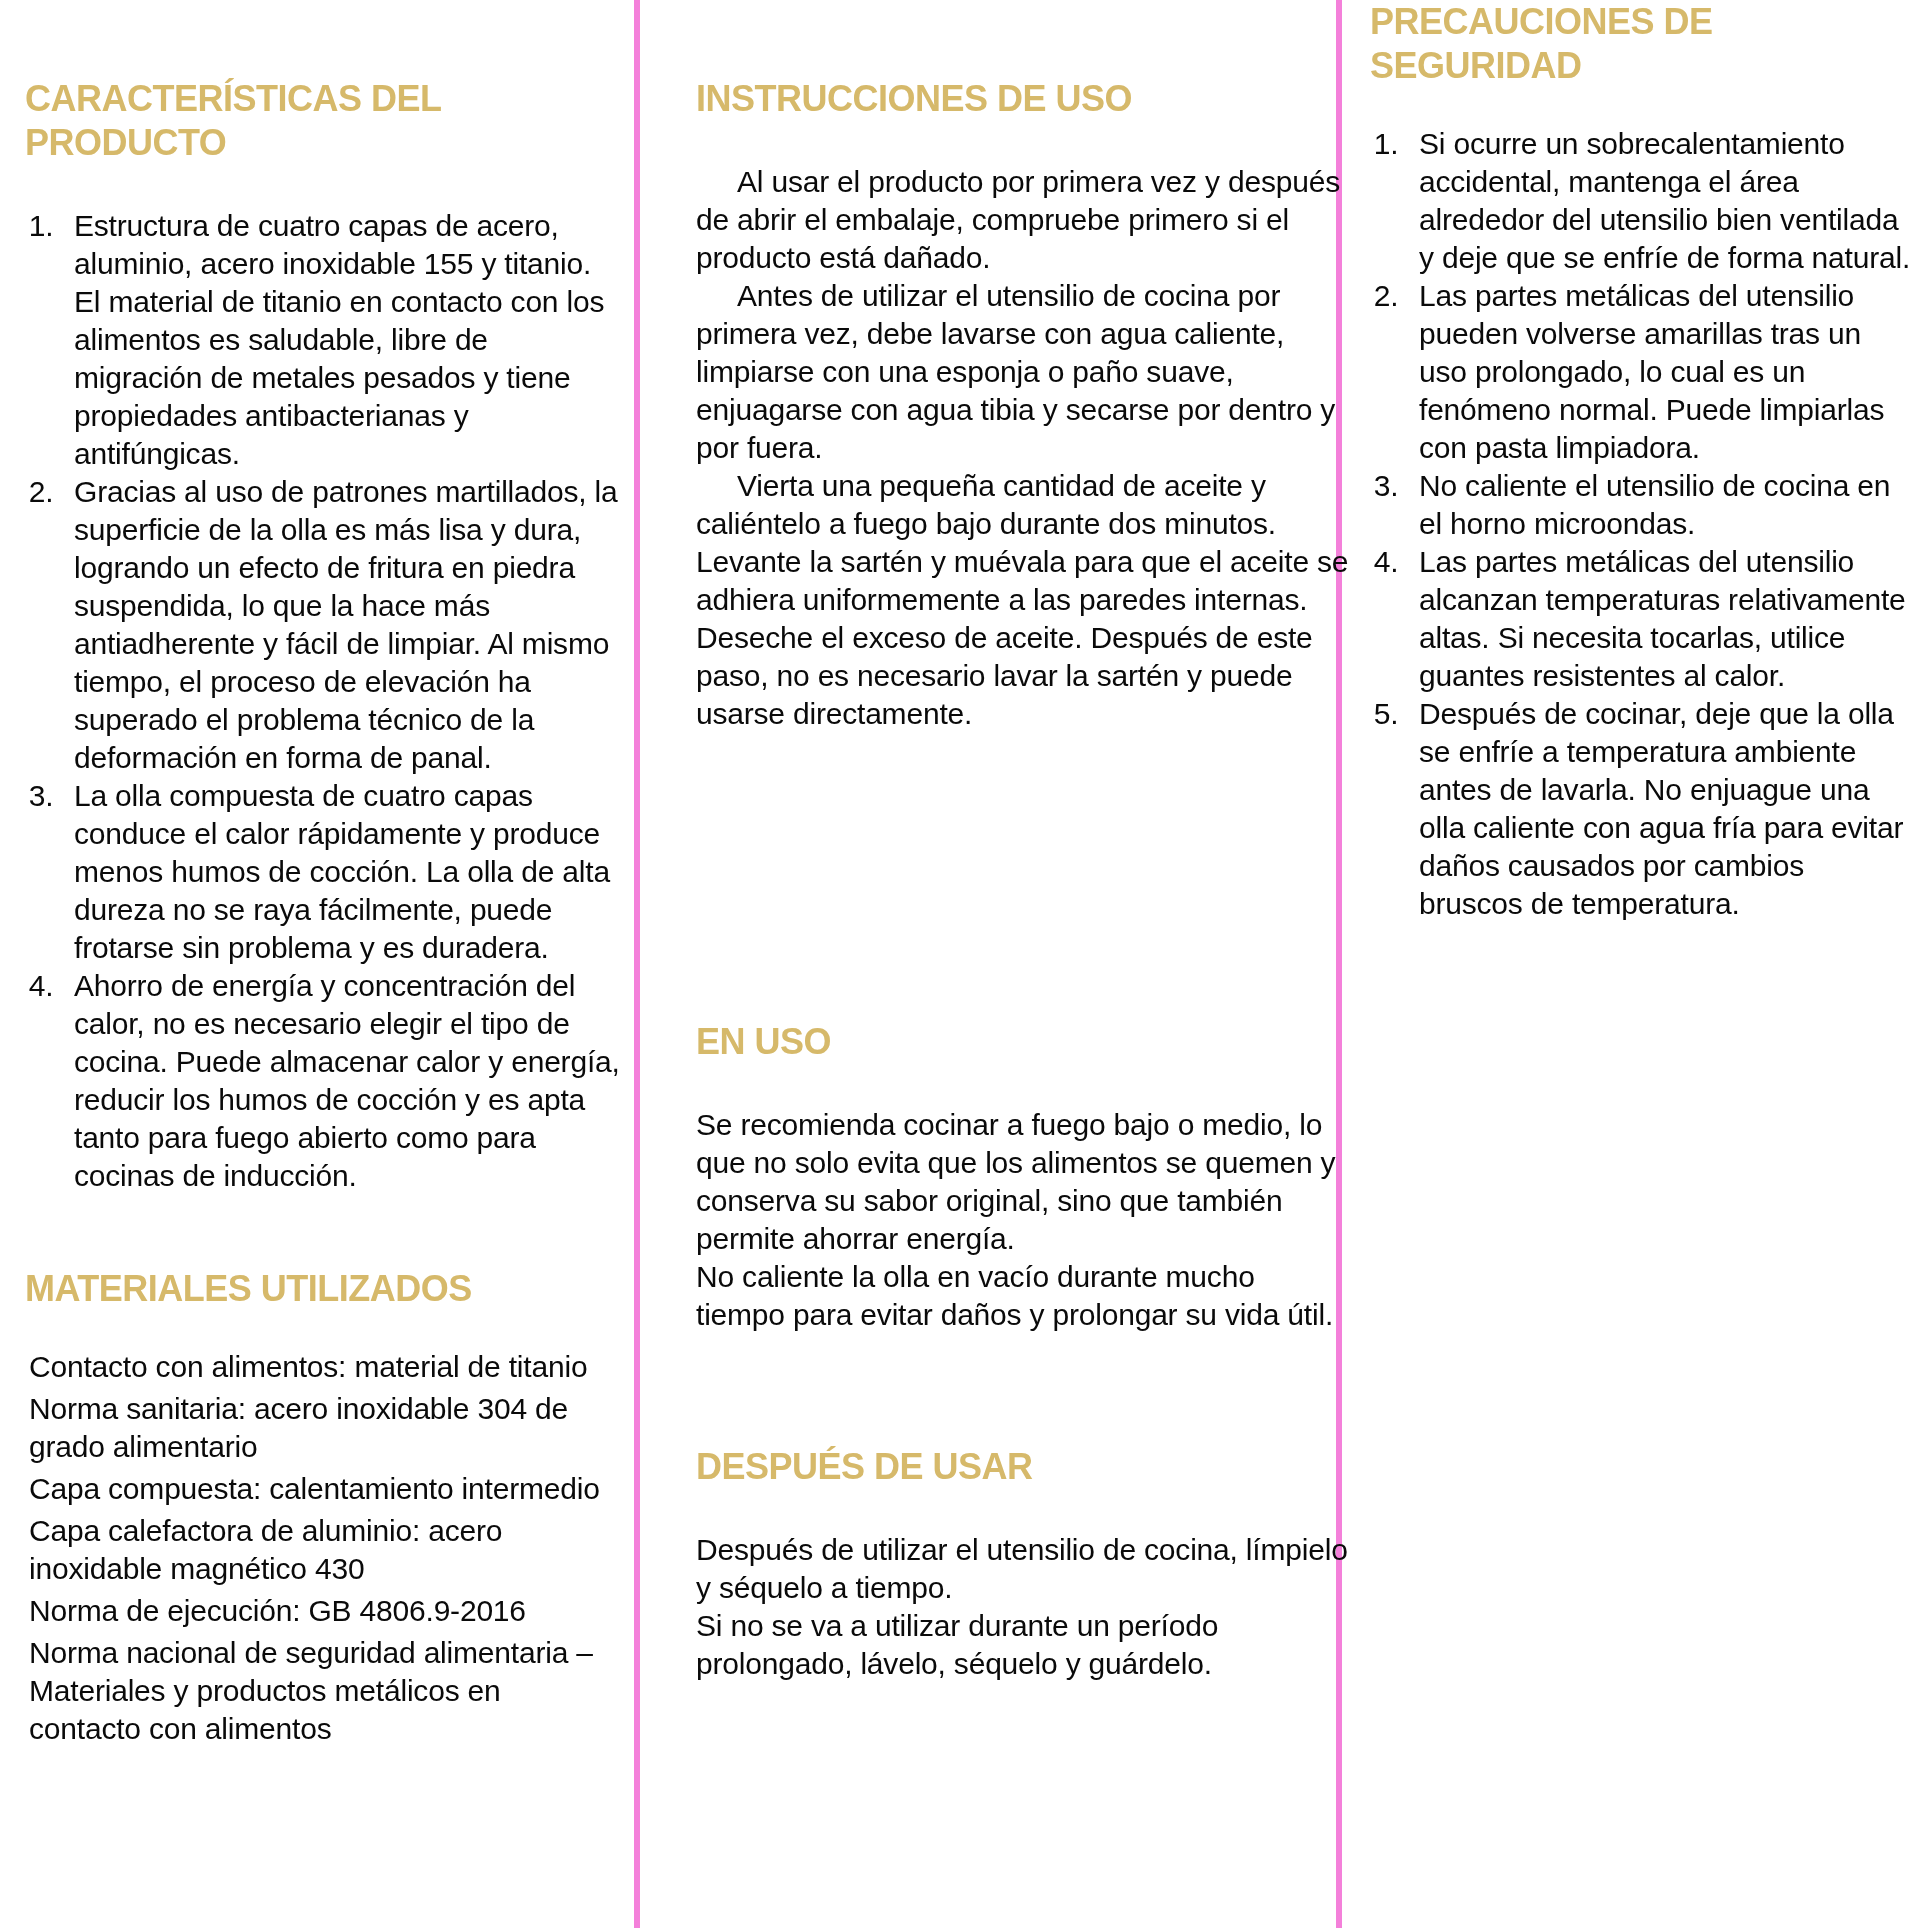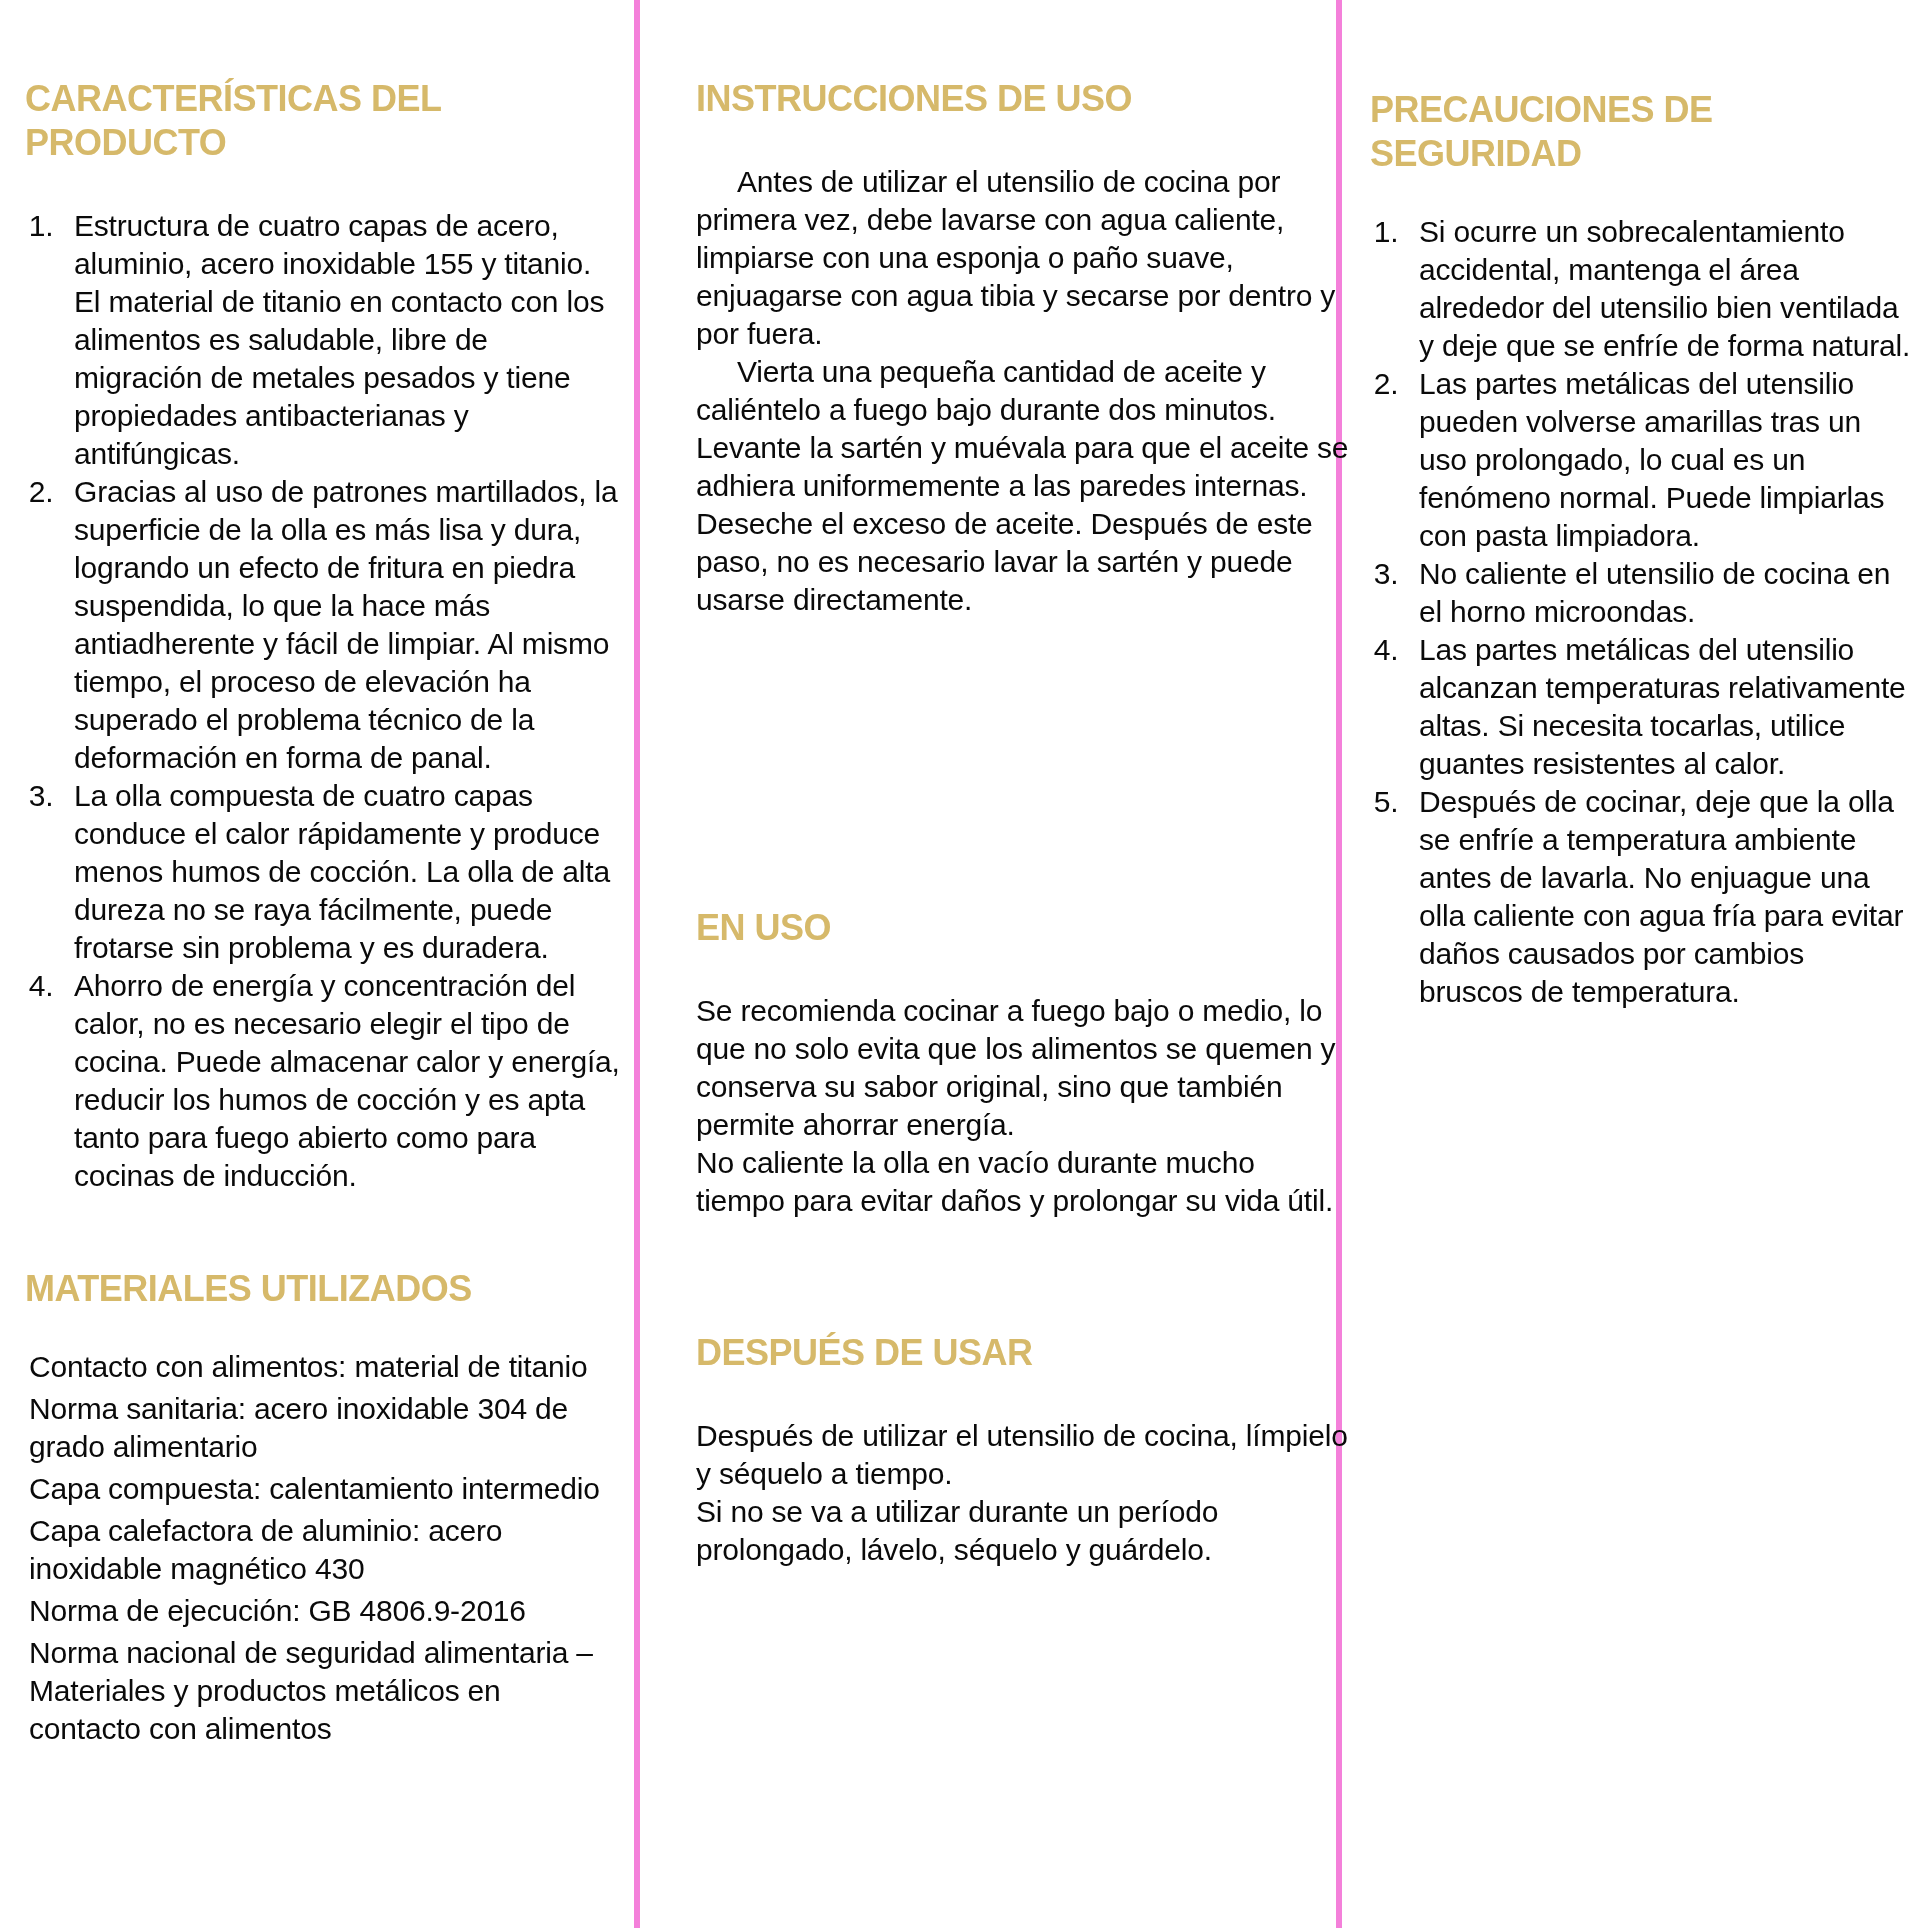--- a/index.html
+++ b/index.html
@@ -40,21 +40,21 @@
     font-size: 36px;
     line-height: 44px;
     font-weight: bold;
     letter-spacing: -0.5px;
   }
   .c1 .h-features   { margin-top: 77px; }
   .c1 .h-materials  { margin-top: 72px; }
   .c2 .h-instr      { margin-top: 77px; }
   .c2 .h-inuse      { margin-top: 287px; }
   .c2 .h-afteruse   { margin-top: 111px; }
-  .c3 .h-precauciones { margin-top: 88px; }
+  .c3 .h-precauciones { }
 
   ol.num-list {
     list-style: none;
     margin: 42px 0 0 0;
     padding: 0;
     counter-reset: n;
   }
   ol.num-list li {
     counter-increment: n;
     position: relative;
@@ -97,20 +97,21 @@
       <div class="line">Capa compuesta: calentamiento intermedio</div>
       <div class="line">Capa calefactora de aluminio: acero inoxidable magnético 430</div>
       <div class="line">Norma de ejecución: GB 4806.9-2016</div>
       <div class="line">Norma nacional de seguridad alimentaria – Materiales y productos metálicos en contacto con alimentos</div>
     </div>
   </section>
 
   <section class="col c2">
     <h2 class="gold h-instr">INSTRUCCIONES DE USO</h2>
     <div class="paras indented">
+      <p>Al usar el producto por primera vez y después de abrir el embalaje, compruebe primero si el producto está dañado.</p>
       <p>Antes de utilizar el utensilio de cocina por primera vez, debe lavarse con agua caliente, limpiarse con una esponja o paño suave, enjuagarse con agua tibia y secarse por dentro y por fuera.</p>
       <p>Vierta una pequeña cantidad de aceite y caliéntelo a fuego bajo durante dos minutos. Levante la sartén y muévala para que el aceite se adhiera uniformemente a las paredes internas. Deseche el exceso de aceite. Después de este paso, no es necesario lavar la sartén y puede usarse directamente.</p>
     </div>
     <h2 class="gold h-inuse">EN USO</h2>
     <div class="paras">
       <p>Se recomienda cocinar a fuego bajo o medio, lo que no solo evita que los alimentos se quemen y conserva su sabor original, sino que también permite ahorrar energía.</p>
       <p>No caliente la olla en vacío durante mucho tiempo para evitar daños y prolongar su vida útil.</p>
     </div>
     <h2 class="gold h-afteruse">DESPUÉS DE USAR</h2>
     <div class="paras">

